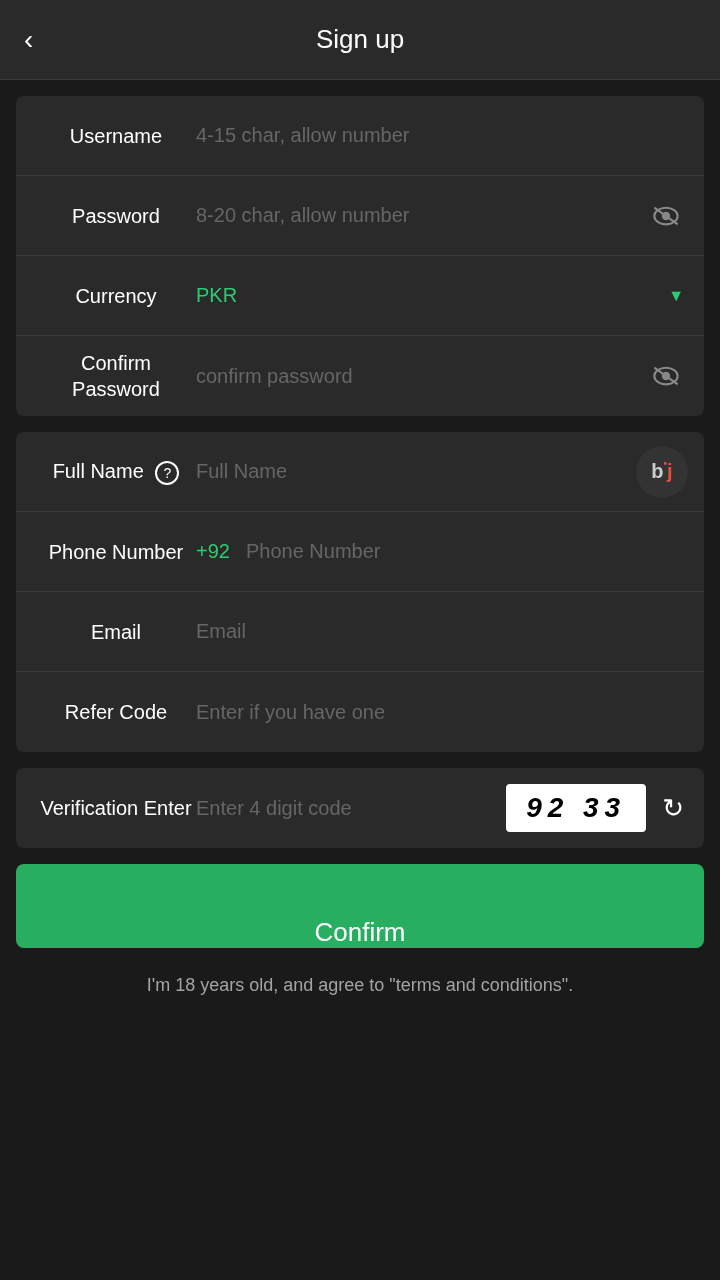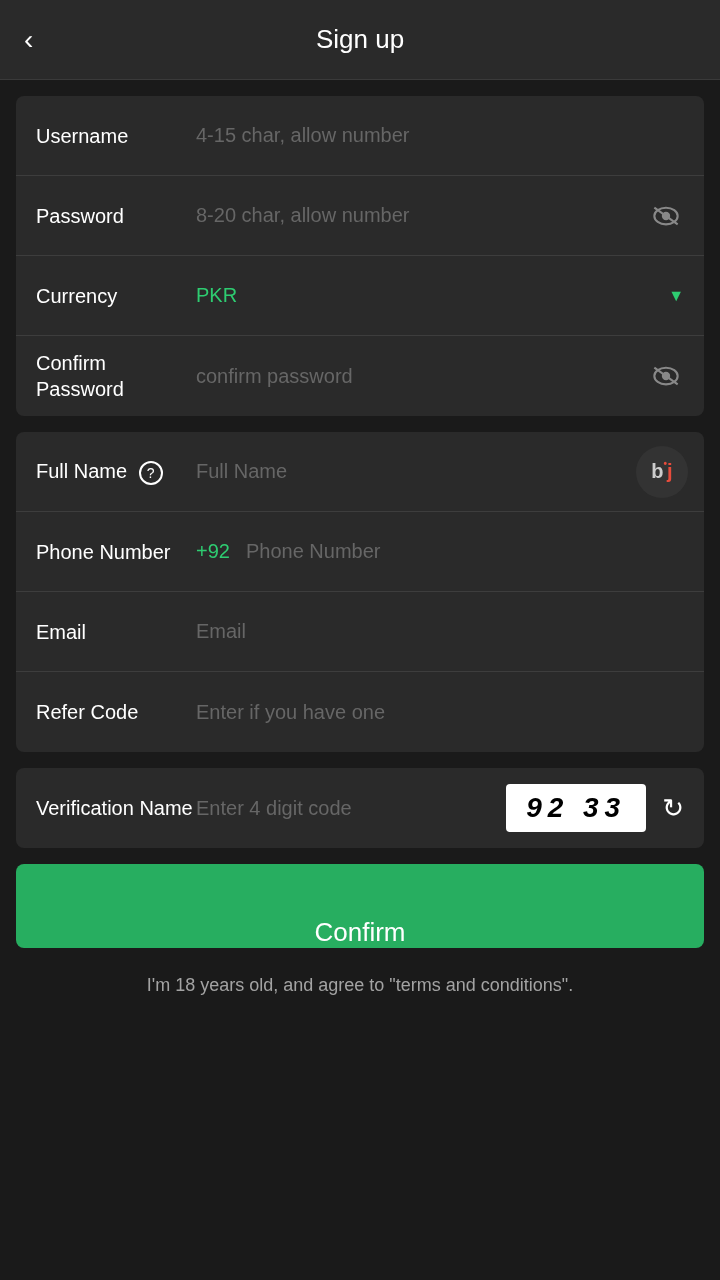--- a/index.html
+++ b/index.html
@@ -56,20 +56,21 @@
       border-bottom: none;
     }
 
     .field-label {
       width: 160px;
       min-width: 160px;
       font-size: 20px;
       color: #ffffff;
       font-weight: 400;
       line-height: 1.3;
+      text-align: center;
     }
 
     .field-input-area {
       flex: 1;
       display: flex;
       align-items: center;
     }
 
     .field-placeholder {
       font-size: 20px;
@@ -292,21 +293,21 @@
     <span class="field-label">Refer Code</span>
     <div class="field-input-area">
       <span class="field-placeholder">Enter if you have one</span>
     </div>
   </div>
 
 </div>
 
 <div class="section">
   <div class="field-row">
-    <span class="field-label">Verification Name</span>
+    <span class="field-label">Verification Enter</span>
     <div class="field-input-area">
       <span class="field-placeholder">Enter 4 digit code</span>
     </div>
     <div class="captcha-box">92  33</div>
     <span class="refresh-icon">↻</span>
   </div>
 </div>
 
 <button class="confirm-btn">
   <span>Confirm</span>

